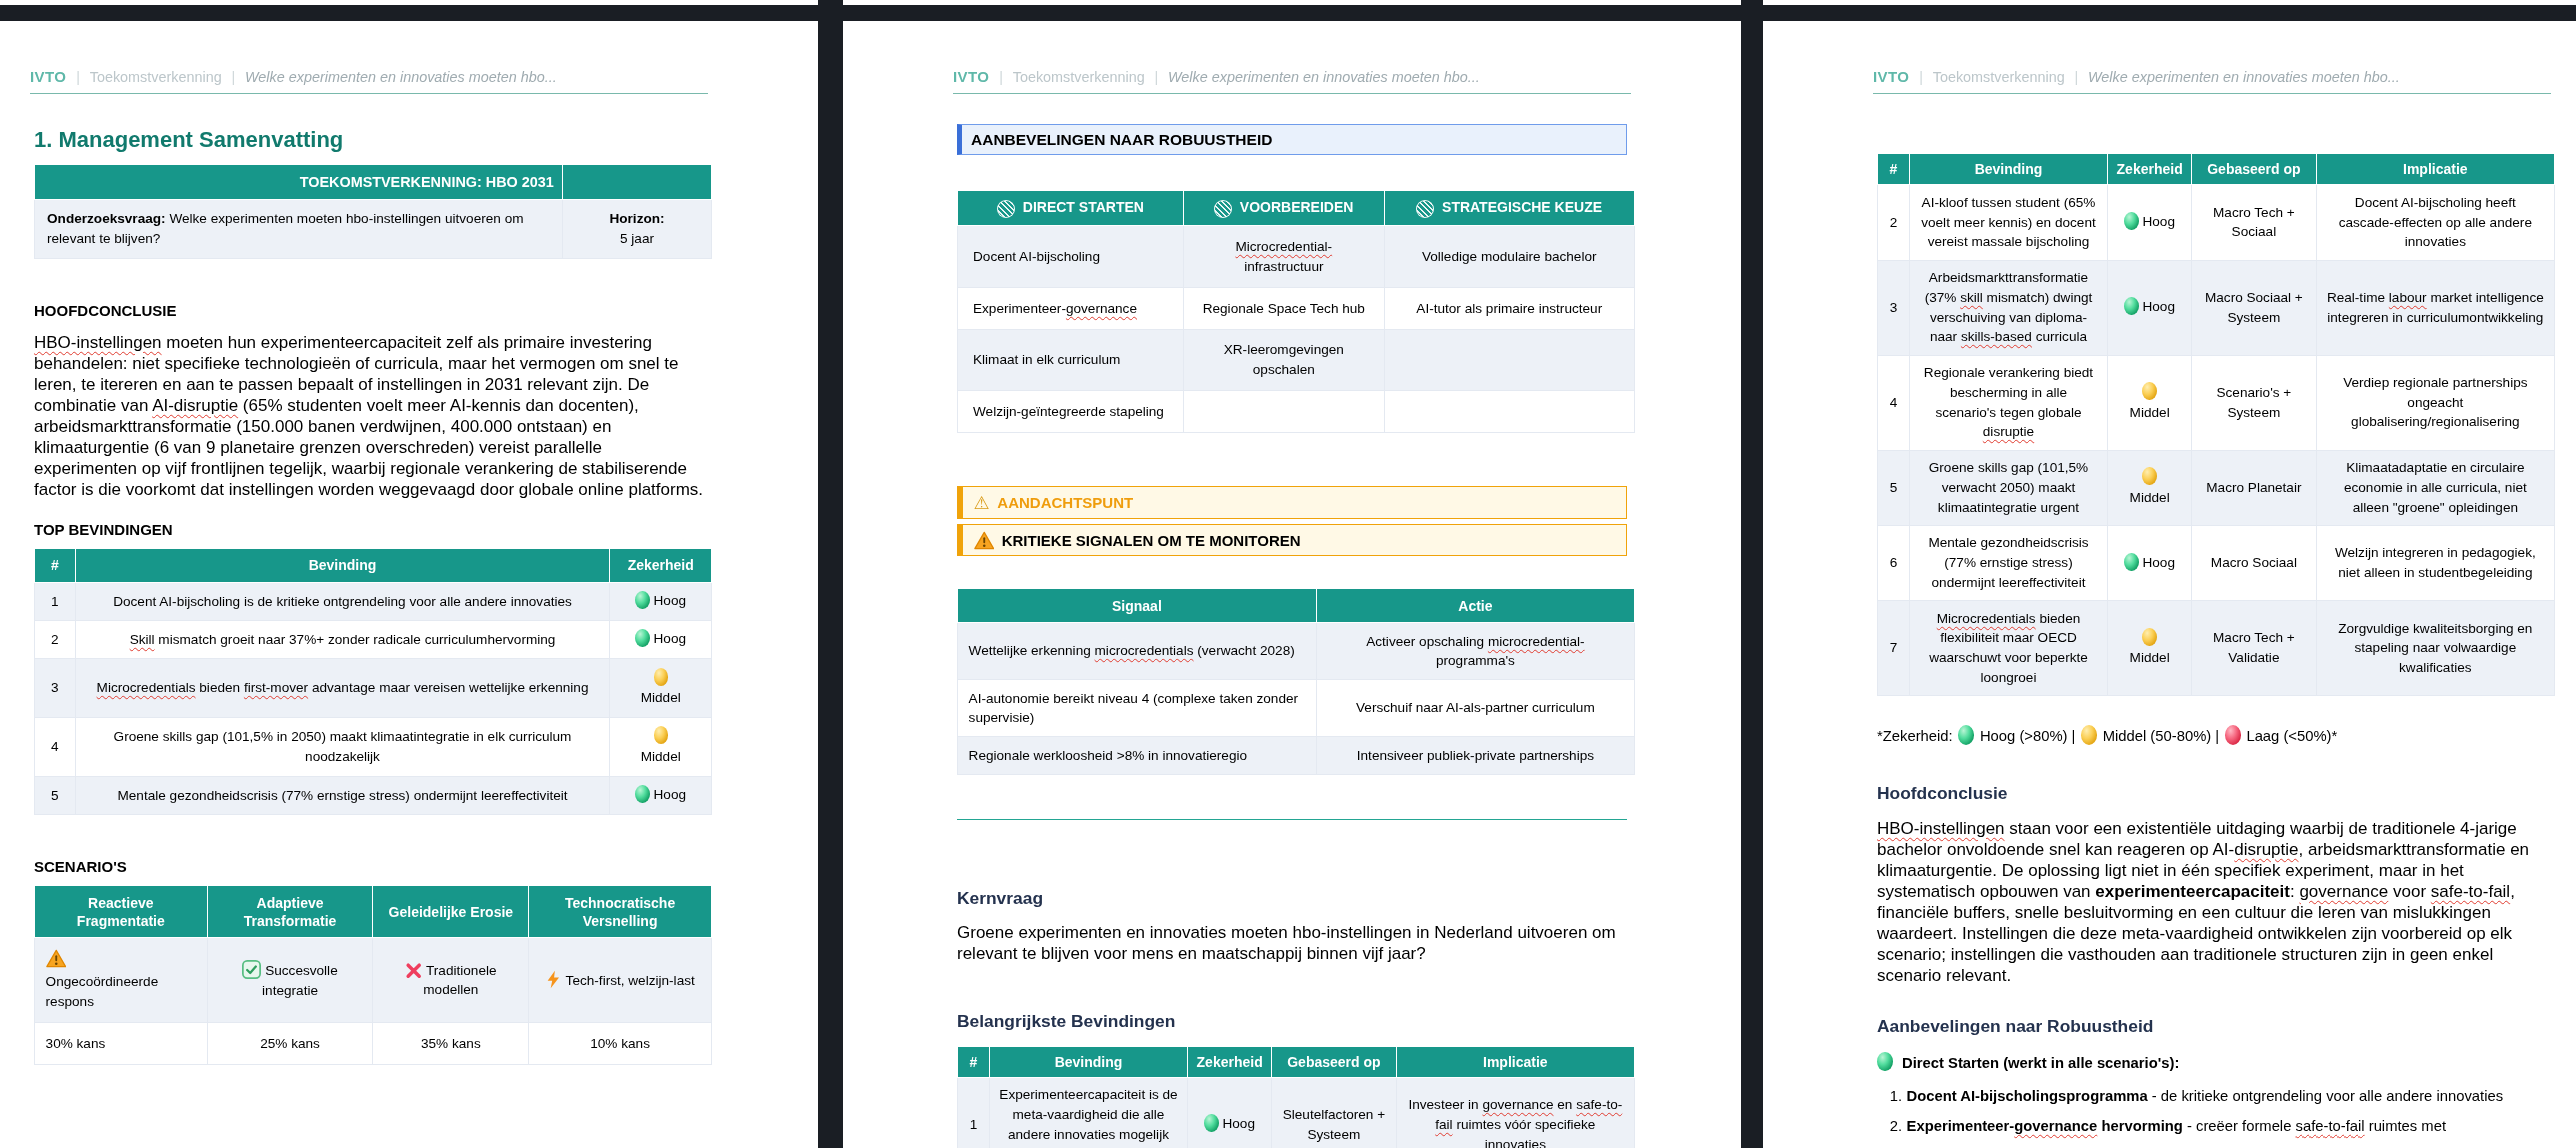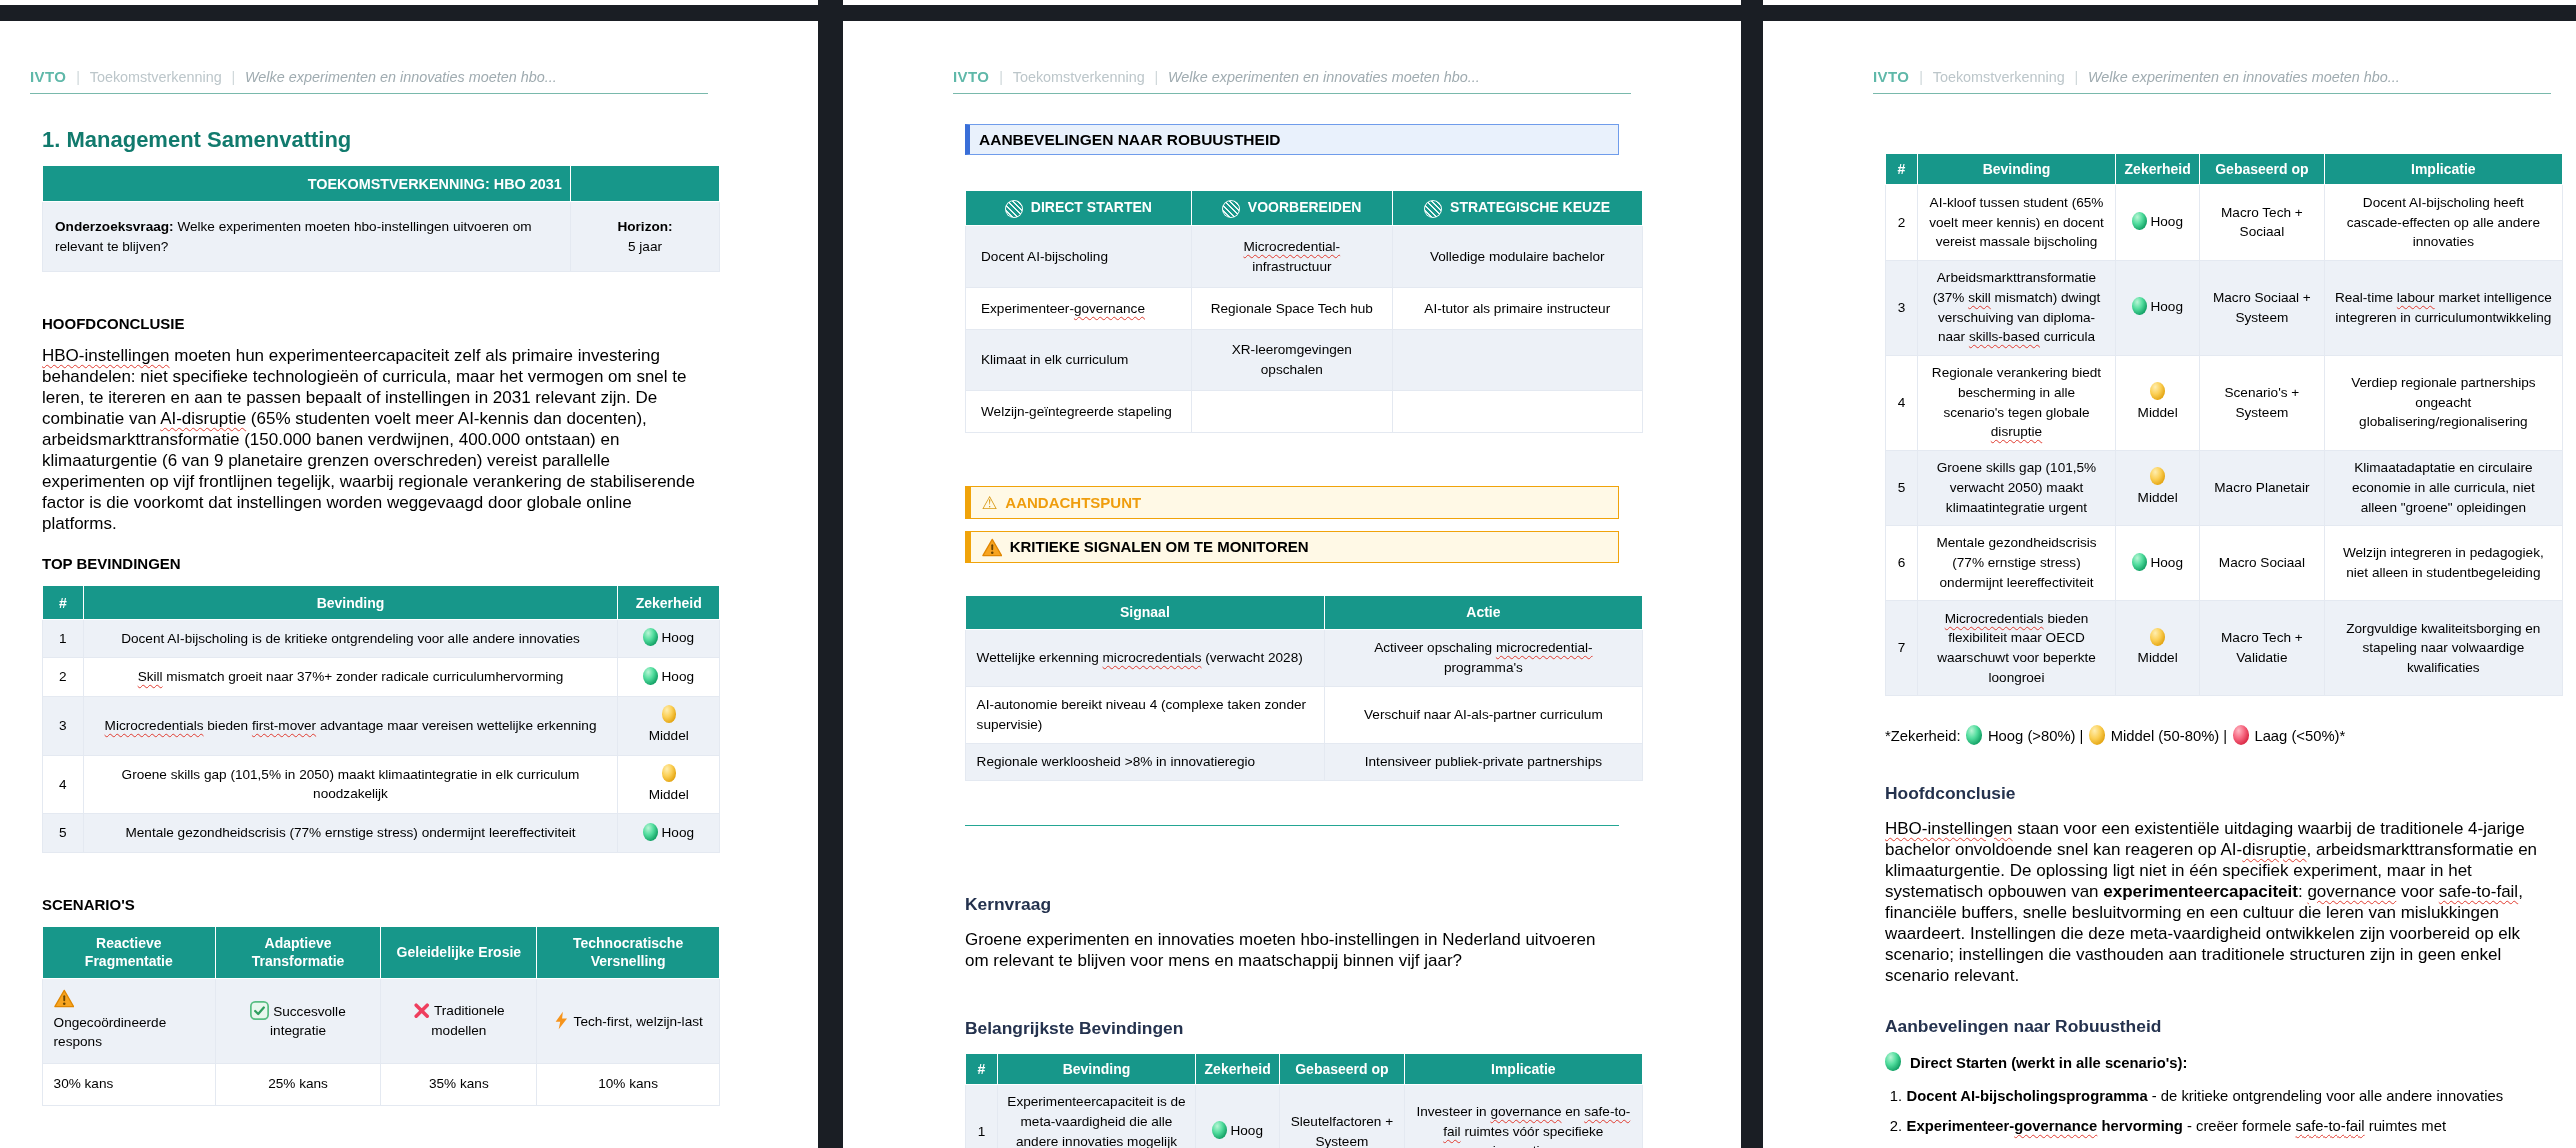--- a/index.html
+++ b/index.html
@@ -17,21 +17,21 @@
 
   
   .doc-header{margin-top:48px;padding-bottom:7.6px;border-bottom:1.5px solid var(--header-rule,#79B9AC);
     font-size:14.4px;line-height:16.7px;display:flex;gap:9.8px;align-items:baseline;white-space:nowrap;overflow:hidden;}
   .brand{color:var(--brand,#5FB8A9);font-weight:bold;font-size:15px;letter-spacing:0.4px;}
   .doc-sep{color:#cfd8da;}
   .doc-section{color:#bcc6ca;}
   .doc-title{color:#9fabb0;font-style:italic;}
 
   
-  .blk{margin:12px;}
+  .blk{margin:4px;}
   .content .blk:first-child{margin-top:33px;}
   #page2 .content .blk:first-child{margin-top:30px;}
   #page3 .content .blk:first-child{margin-top:59px;}
   .blk.h1{font-size:22px;line-height:26px;font-weight:bold;color:var(--teal-heading,#117A6D);margin-top:35px;}
   .blk.h2{font-size:17.4px;line-height:21px;font-weight:bold;color:var(--navy,#24324E);margin-top:30px;}
   .h1 + .h2{margin-top:19.7px;}
   .blk.h3{font-size:15px;line-height:19px;font-weight:bold;color:#000;margin-top:38px;}
   .blk.p{font-size:17px;line-height:21px;margin-top:12px;}
   .h2 + .p{margin-top:13.6px;}
   .p + .h3{margin-top:19.7px;}
@@ -44,21 +44,21 @@
   .h2 + .ptable{margin-top:13.6px;}
   .ptable + .h3{margin-top:42px;}
   .ptable th{background:var(--teal,#17978A);color:#fff;font-weight:bold;text-align:center;vertical-align:middle;
     padding:7.6px 7.6px;border:1.1px solid #fff;overflow-wrap:anywhere;font-size:14px;line-height:18px;}
   .ptable td{border:1.1px solid #E4E9F1;padding:8.3px 10.6px;text-align:center;vertical-align:middle;
     overflow-wrap:anywhere;background:#fff;}
   .ptable tr.s td{background:var(--row-shade,#EDF1F7);}
   .ptable td.al{text-align:left;}
   .t-dash{font-size:14.8px;line-height:21px;}
   .t-dash th{font-size:14.4px;padding:8.3px;text-align:right;}
-  .t-dash td{padding:15px 12px;}
+  .t-dash td{padding:9px 12px;}
   .t-bev th{padding:6px 4.5px;}
   .t-bev td{padding:7.6px 9px;}
   .t-sig{font-size:14.4px;}
   .t-scen td{padding:10.6px 10.6px;}
   .t-rec td{padding:10.6px 15px;}
 
   
   .sphere{display:inline-block;width:14.4px;height:18px;border-radius:50%;vertical-align:-3.8px;}
   .sg{background:radial-gradient(ellipse at 35% 28%,#b9f5d5 0%,#52dd9e 38%,#17a569 72%,#0c7f4e 100%);}
   .sy{background:radial-gradient(ellipse at 35% 28%,#ffeeb0 0%,#fbcf55 40%,#e3a411 76%,#bb7f00 100%);}

